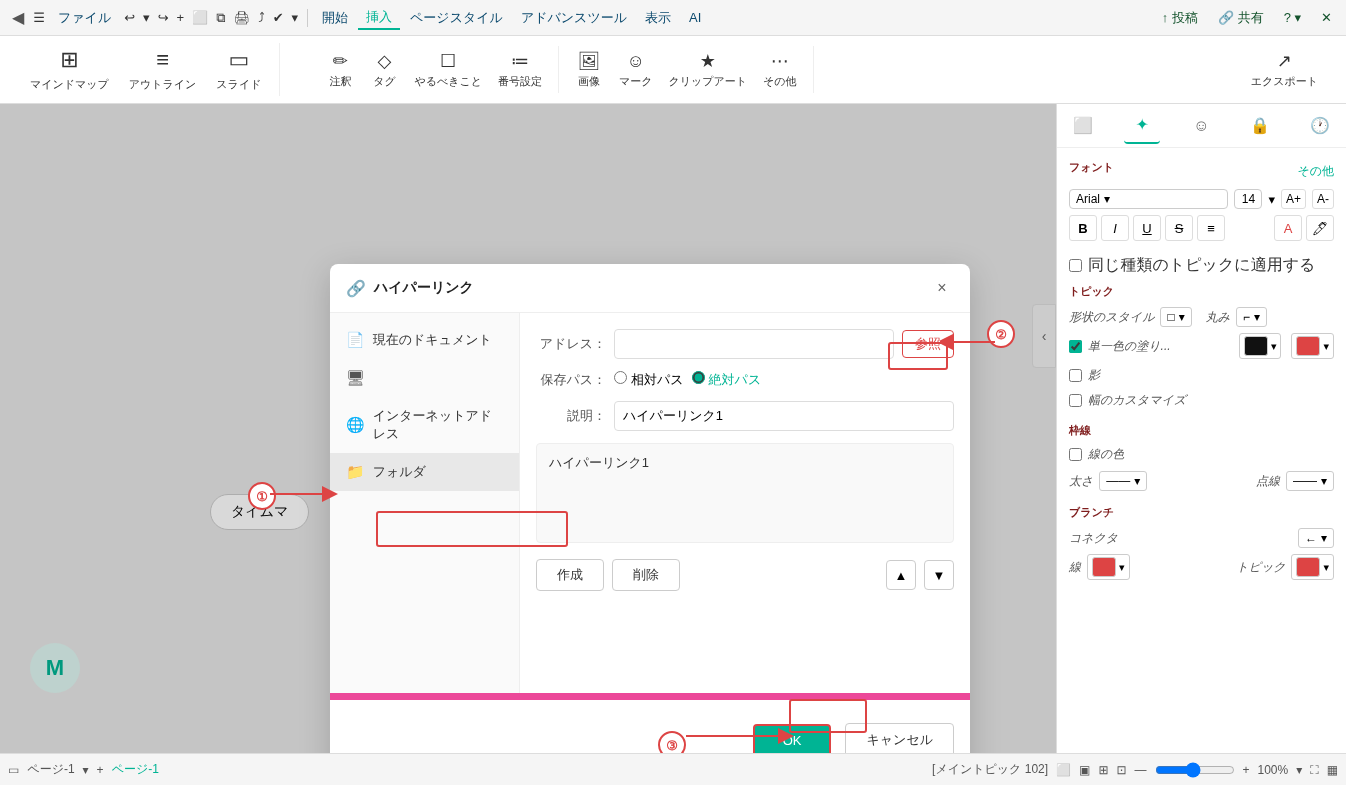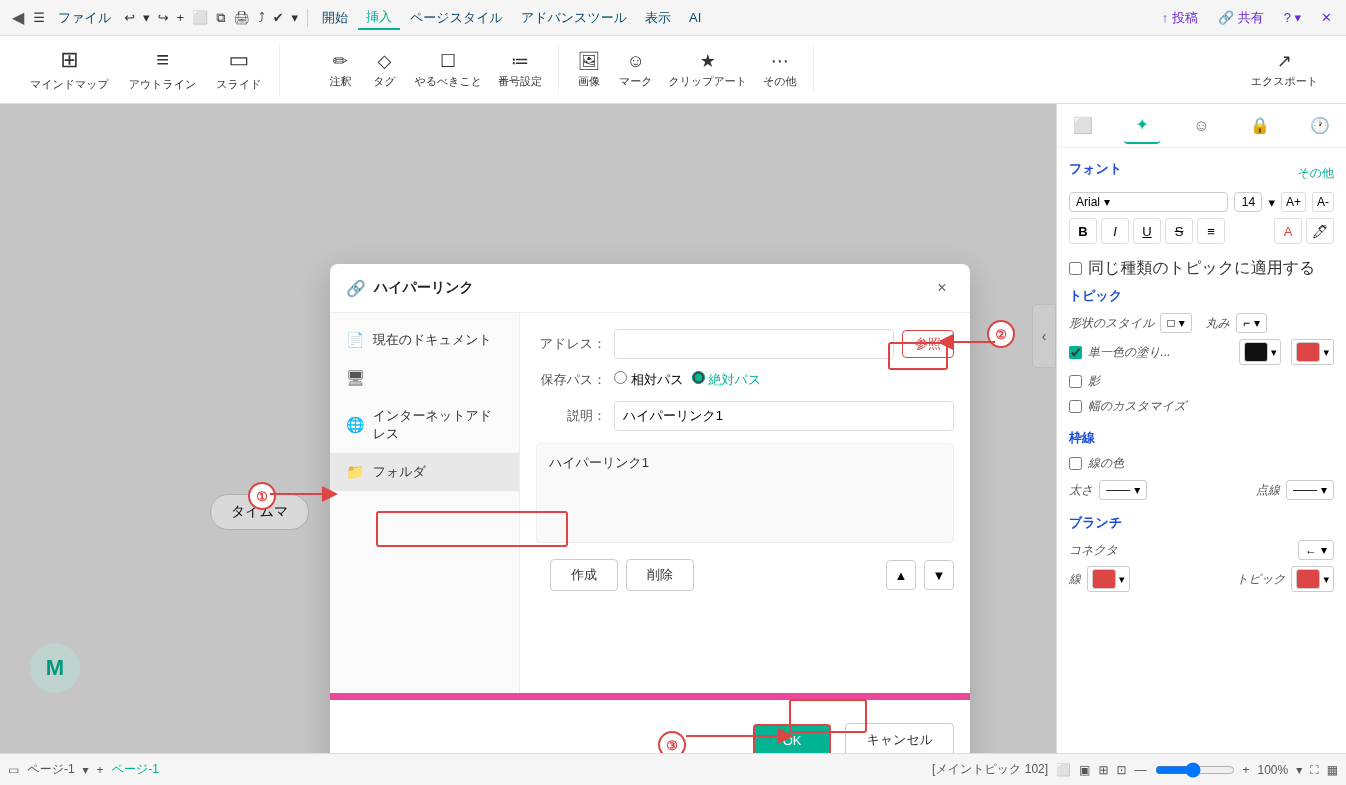--- a/index.html
+++ b/index.html
@@ -15,21 +15,21 @@
       padding: 0 8px;
       gap: 2px;
     }
     .menu-bar-back { font-size: 16px; cursor: pointer; padding: 0 4px; color: #555; }
     .menu-bar-icon { font-size: 13px; cursor: pointer; padding: 0 3px; color: #333; }
     .menu-divider { width: 1px; height: 18px; background: #ccc; margin: 0 4px; }
     .menu-item { padding: 2px 8px; cursor: pointer; font-size: 13px; color: #0c4a6e; }
     .menu-item.active { color: #00b494; border-bottom: 2px solid #00b494; }
     .spacer { flex: 1; }
     .menu-right { display: flex; align-items: center; gap: 8px; }
-    .menu-right-btn { font-size: 13px; color: #6d28d9; cursor: pointer; padding: 2px 6px; }
+    .menu-right-btn { font-size: 13px; color: #14532d; cursor: pointer; padding: 2px 6px; }
 
     
     .toolbar {
       display: flex;
       align-items: center;
       height: 68px;
       background: #fff;
       border-bottom: 1px solid #ddd;
       padding: 0 12px;
       gap: 0;
@@ -107,23 +107,23 @@
     .panel-tab.active { color: #00b494; border-bottom: 2px solid #00b494; }
 
     
     .panel-content {
       padding: 12px;
       overflow-y: auto;
       flex: 1;
     }
     .panel-section { margin-bottom: 14px; }
     .panel-section-title {
-      font-size: 13px;
+      font-size: 11px;
       font-weight: bold;
-      color: #1d4ed8;
+      color: #7f1d1d;
       margin-bottom: 8px;
     }
     .panel-row {
       display: flex;
       align-items: center;
       margin-bottom: 6px;
       gap: 6px;
     }
     .panel-label { font-size: 12px; color: #555; font-style: italic; }
     .panel-select {
@@ -367,21 +367,20 @@
       font-size: 13px;
       color: #333;
       cursor: pointer;
       border-radius: 3px;
     }
     .dialog-action-row {
       display: flex;
       align-items: center;
       gap: 8px;
       margin-top: 4px;
-      margin-left: 14px;
     }
     .dialog-action-btn {
       padding: 6px 20px;
       border: 1px solid #ccc;
       border-radius: 4px;
       font-size: 13px;
       cursor: pointer;
       background: #fff;
       color: #333;
     }

